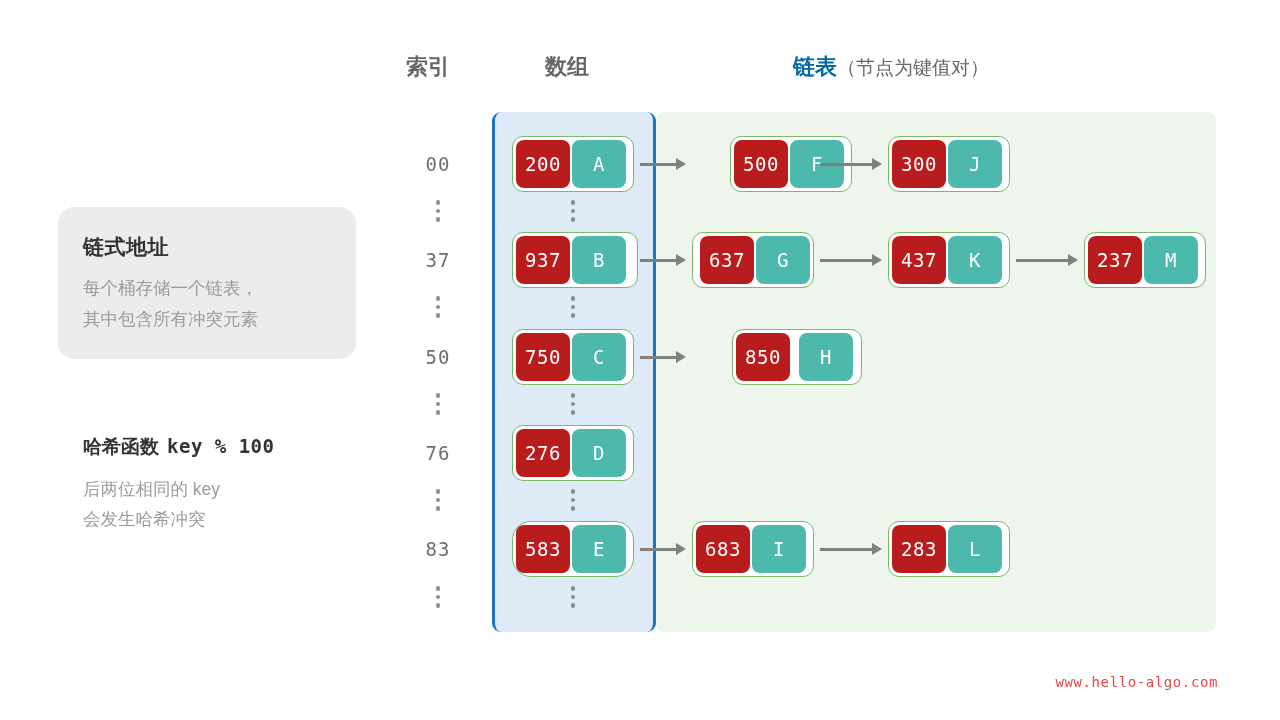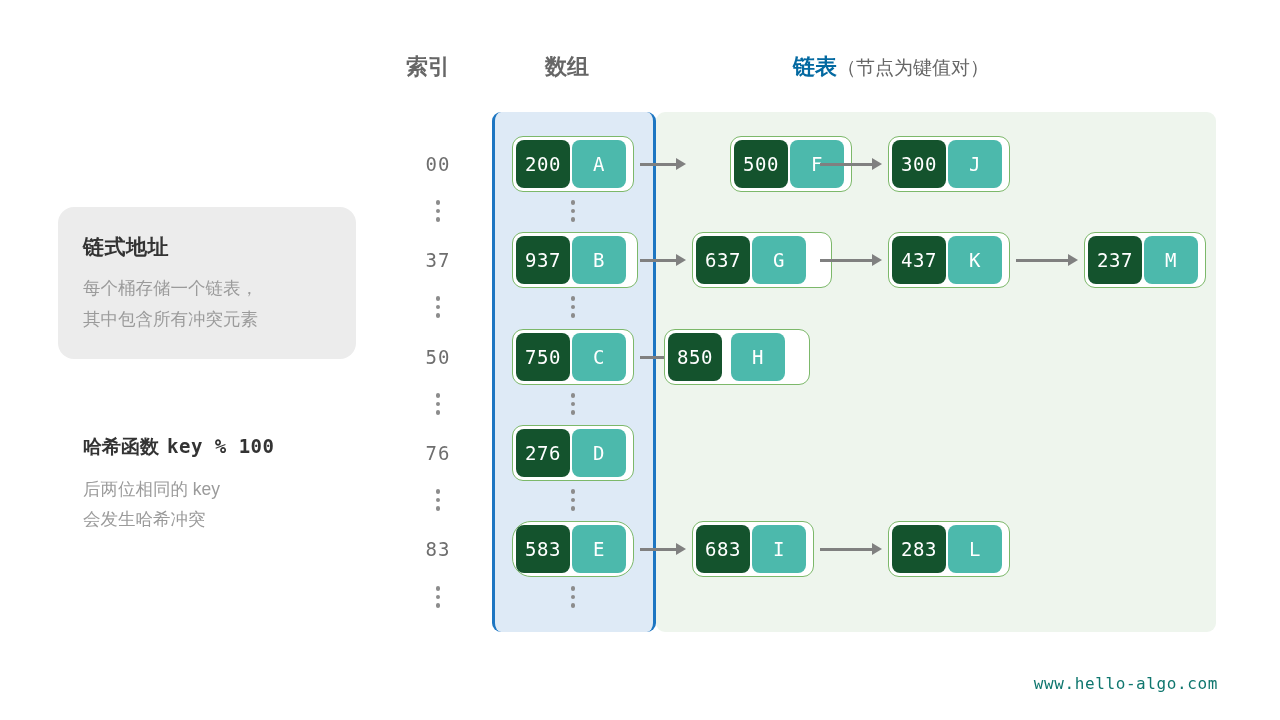--- a/index.html
+++ b/index.html
@@ -167,21 +167,21 @@
     display: flex;
     align-items: center;
     justify-content: center;
     color: #ffffff;
     font-family: "DejaVu Sans Mono", "Liberation Mono", monospace;
     font-size: 19px;
     letter-spacing: 0.5px;
   }
   .cell.key {
     width: 54px;
-    background: #14532d;
+    background: #b91c1c;
   }
   .cell.val {
     width: 54px;
     background: #4cb9ac;
   }
 
   
   .arrow {
     position: absolute;
     height: 12px;
@@ -202,22 +202,22 @@
     border-bottom: 6px solid transparent;
     border-left: 10px solid #808080;
   }
 
   
   #watermark {
     position: absolute;
     right: 62px;
     top: 674px;
     font-family: "DejaVu Sans Mono", "Liberation Mono", monospace;
-    font-size: 16px;
-    color: #0f766e;
+    font-size: 14px;
+    color: #ef4444;
     letter-spacing: 0.6px;
   }
 </style>
 </head>
 <body>
 
 <div class="hdr" id="hdr-index">
   <span>索引</span>
 </div>
 <div class="hdr" id="hdr-array">
@@ -284,21 +284,21 @@
     </div>
     <div class="index-label" style="left: 400px; top: 249px;">37</div>
     <div class="node" style="left: 512px; top: 232px; width: 126px;">
       <div class="cell key">937</div>
       <div class="cell val">B</div>
     </div>
     <div class="arrow" style="left: 640px; top: 254px; width: 46px;">
       <div class="shaft" style="width: 37px;"></div>
       <div class="head" style="left: 36px;"></div>
     </div>
-    <div class="node" style="left: 692px; top: 232px; width: 140px;">
+    <div class="node" style="left: 692px; top: 232px; width: 122px; justify-content: flex-end;">
       <div class="cell key">637</div>
       <div class="cell val">G</div>
     </div>
     <div class="arrow" style="left: 820px; top: 254px; width: 62px;">
       <div class="shaft" style="width: 53px;"></div>
       <div class="head" style="left: 52px;"></div>
     </div>
     <div class="node" style="left: 888px; top: 232px; width: 122px;">
       <div class="cell key">437</div>
       <div class="cell val">K</div>
@@ -323,21 +323,21 @@
     </div>
     <div class="index-label" style="left: 400px; top: 346px;">50</div>
     <div class="node" style="left: 512px; top: 329px; width: 122px;">
       <div class="cell key">750</div>
       <div class="cell val">C</div>
     </div>
     <div class="arrow" style="left: 640px; top: 351px; width: 46px;">
       <div class="shaft" style="width: 37px;"></div>
       <div class="head" style="left: 36px;"></div>
     </div>
-    <div class="node" style="left: 664px; top: 329px; width: 146px; gap: 9px;">
+    <div class="node" style="left: 732px; top: 329px; width: 130px; gap: 9px;">
       <div class="cell key">850</div>
       <div class="cell val">H</div>
     </div>
     <div class="vdots" style="left: 428px; top: 393px;">
       <span></span>
       <span></span>
       <span></span>
     </div>
     <div class="vdots" style="left: 563px; top: 393px;">
       <span></span>

